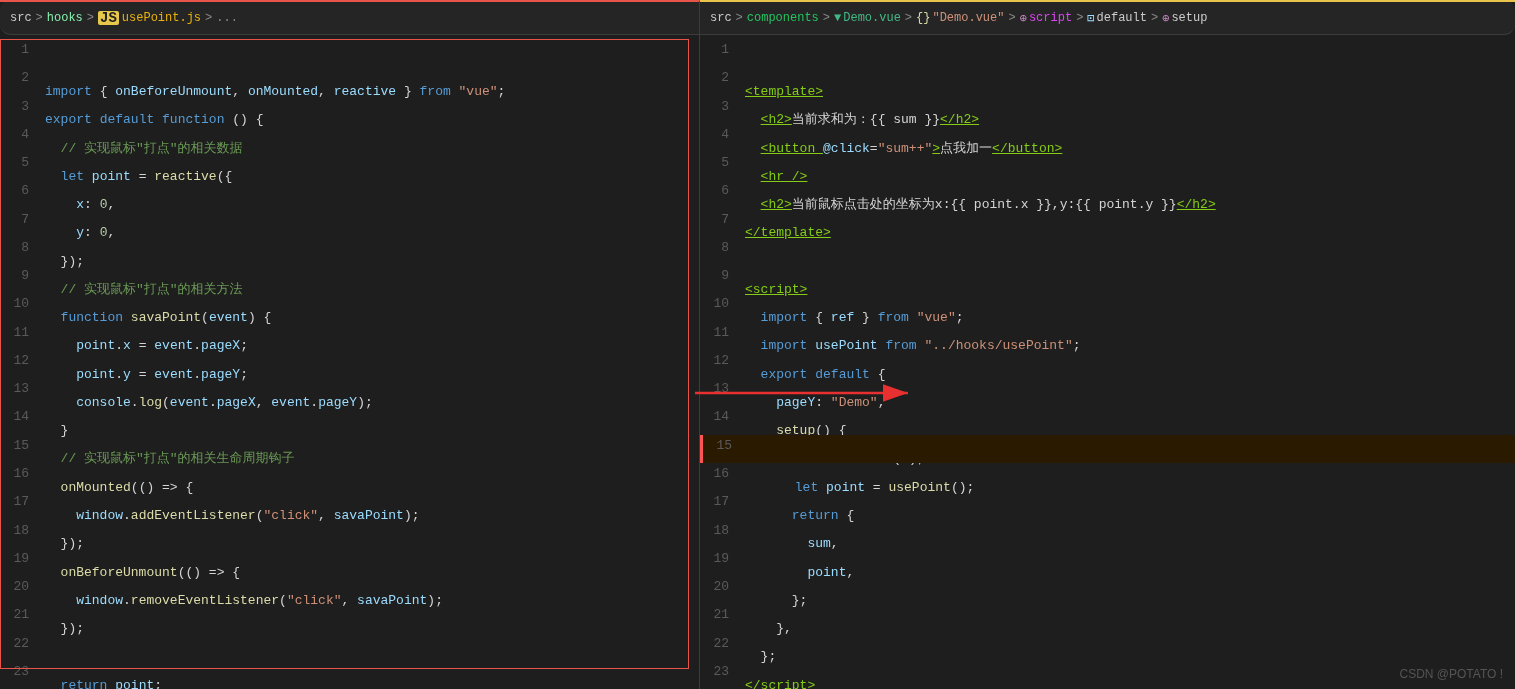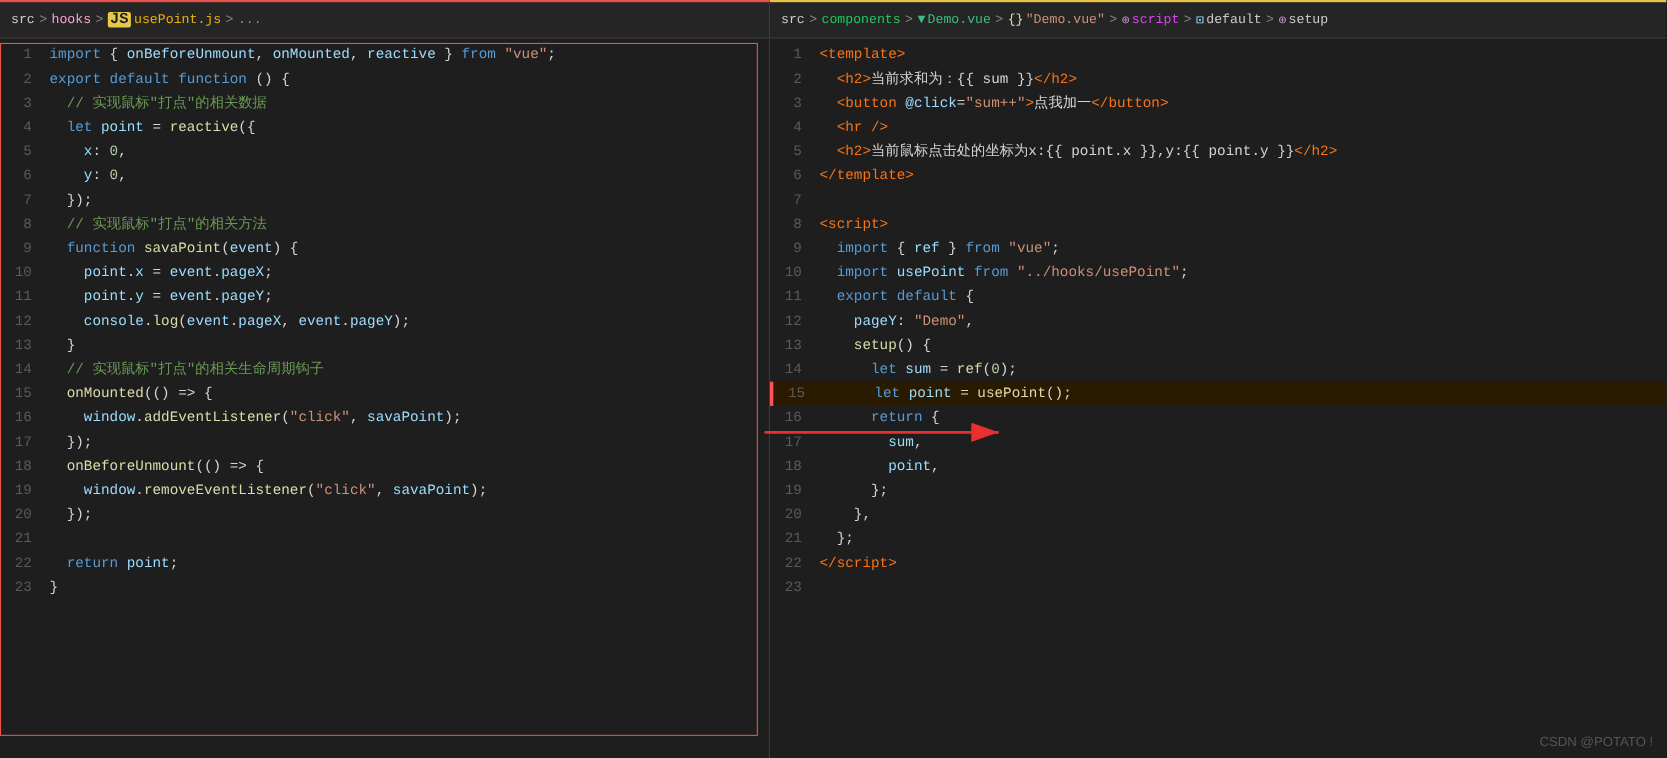--- a/index.html
+++ b/index.html
@@ -13,20 +13,21 @@
       overflow: hidden;
       display: flex;
       flex-direction: column;
     }
 
     .breadcrumb-bar {
       display: flex;
       height: 35px;
       background: #252526;
       border-bottom: 1px solid #3c3c3c;
+      border-radius: 11px;
     }
 
     .breadcrumb-left {
       flex: 0 0 700px;
       display: flex;
       align-items: center;
       padding: 0 10px;
       font-size: 12px;
       color: #cccccc;
       border-right: 1px solid #3c3c3c;
@@ -92,20 +93,21 @@
       padding-left: 10px;
       min-width: 45px;
       user-select: none;
       flex-shrink: 0;
     }
 
     .line-content {
       flex: 1;
       white-space: pre;
       color: #d4d4d4;
+      margin-top: 42px;
     }
 
     
     .kw { color: #569cd6; }
     .fn { color: #dcdcaa; }
     .str { color: #ce9178; }
     .num { color: #b5cea8; }
     .white { color: #d4d4d4; }
     .light-blue { color: #9cdcfe; }
     .chinese-cmt { color: #6a9955; }
@@ -121,21 +123,21 @@
       pointer-events: none;
       z-index: 10;
     }
 
     
     .line-highlight {
       background: #3a2a00;
     }
 
     
-    .vue-tag { color: #f97316; }
+    .vue-tag { color: #84cc16; text-decoration: underline; }
     .vue-attr { color: #9cdcfe; }
 
     .icon-js { 
       display: inline-block;
       background: #e8c84a;
       color: #1e1e1e;
       font-size: 14px;
       font-weight: bold;
       padding: 0 2px;
       border-radius: 2px;
@@ -153,21 +155,21 @@
       margin-right: 2px;
     }
   </style>
 </head>
 <body>
 
 <div class="breadcrumb-bar">
   <div class="breadcrumb-left">
     <span style="color:#cccccc">src</span>
     <span class="breadcrumb-sep"> &gt; </span>
-    <span style="color:#f9a8d4">hooks</span>
+    <span style="color:#86efac">hooks</span>
     <span class="breadcrumb-sep"> &gt; </span>
     <span class="icon-js">JS</span>
     <span style="color:#eab308">usePoint.js</span>
     <span class="breadcrumb-sep"> &gt; </span>
     <span style="color:#888">...</span>
   </div>
   <div class="breadcrumb-right">
     <span style="color:#cccccc">src</span>
     <span class="breadcrumb-sep"> &gt; </span>
     <span style="color:#22c55e">components</span>

